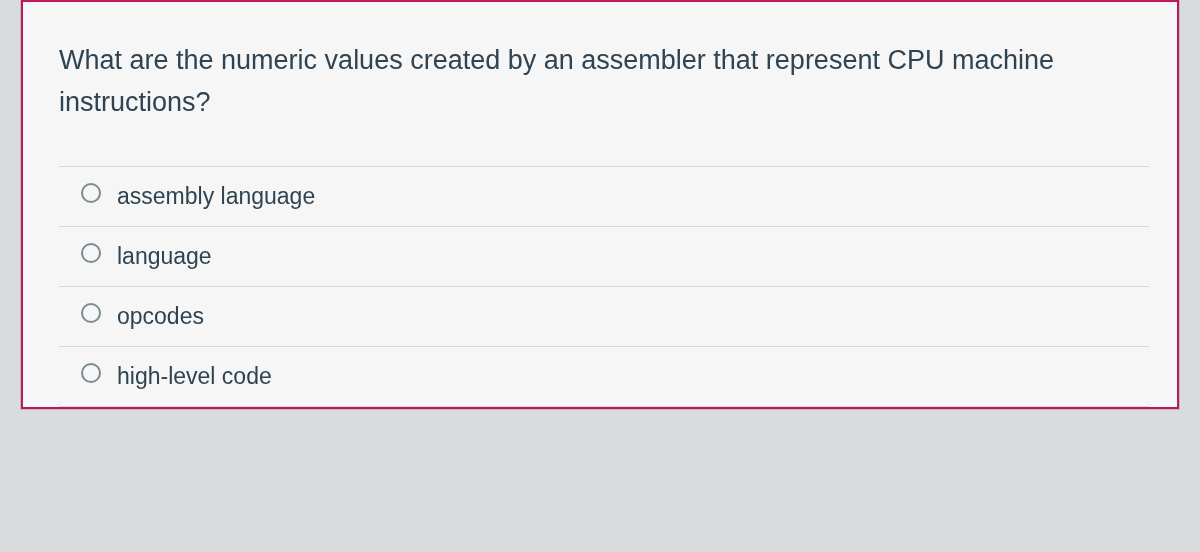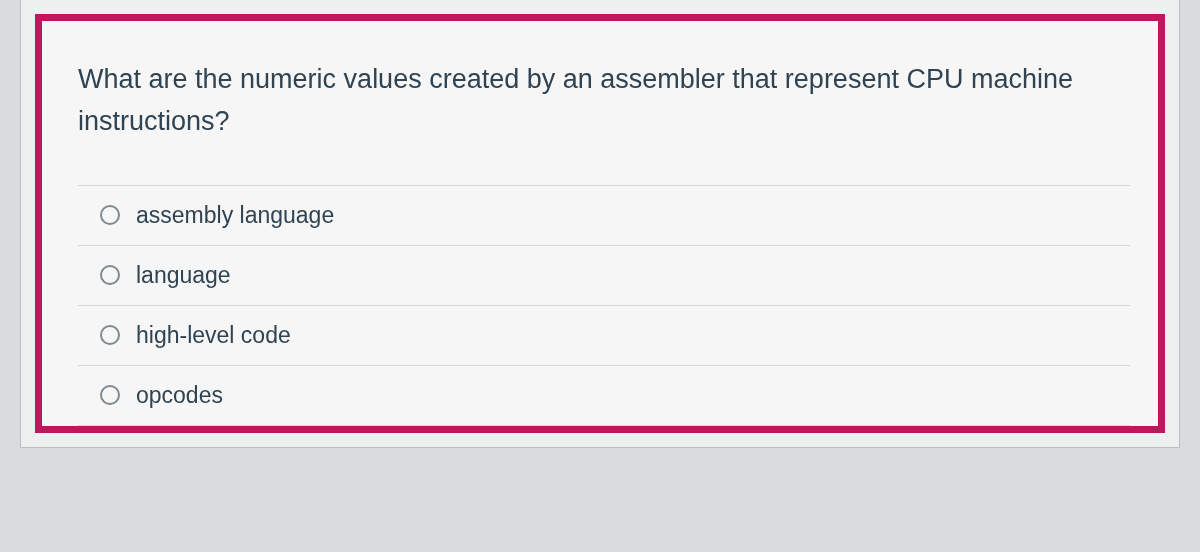--- a/index.html
+++ b/index.html
@@ -18,37 +18,36 @@
       background: #eef0ef;
       border: 1px solid #b9bfc1;
       border-top: 2px solid #a8afb1;
       margin: 0 20px 20px 20px;
       padding: 0;
       position: relative;
       top: -2px;
     }
     .question-container {
       background: #f5f6f5;
-      border: 7px solid #be185d;
-      margin: 14px;
+      border: 2px solid #be185d;
       padding: 38px 28px 0 36px;
     }
     .question-text {
       color: #2f4352;
       font-size: 27px;
       font-weight: 400;
       line-height: 1.55;
       margin-bottom: 42px;
     }
     .options-block {
       border-bottom: 1px solid #d4d8d9;
     }
     .option-row {
       display: flex;
-      align-items: center;
+      align-items: flex-start;
       padding: 16px 8px 16px 22px;
       border-top: 1px solid #d4d8d9;
       cursor: pointer;
     }
     .radio {
       appearance: none;
       -webkit-appearance: none;
       width: 20px;
       height: 20px;
       border: 2px solid #7c8a91;
@@ -91,23 +90,23 @@
         <span class="option-label">assembly language</span>
       </label>
 
       <label class="option-row">
         <input type="radio" name="q1" class="radio" style="">
         <span class="option-label">language</span>
       </label>
 
       <label class="option-row">
         <input type="radio" name="q1" class="radio" style="">
-        <span class="option-label">high-level code</span>
+        <span class="option-label">opcodes</span>
       </label>
 
       <label class="option-row">
         <input type="radio" name="q1" class="radio" style="">
-        <span class="option-label">opcodes</span>
+        <span class="option-label">high-level code</span>
       </label>
 
     </div>
   </div>
 </div>
 
 </body></html>

